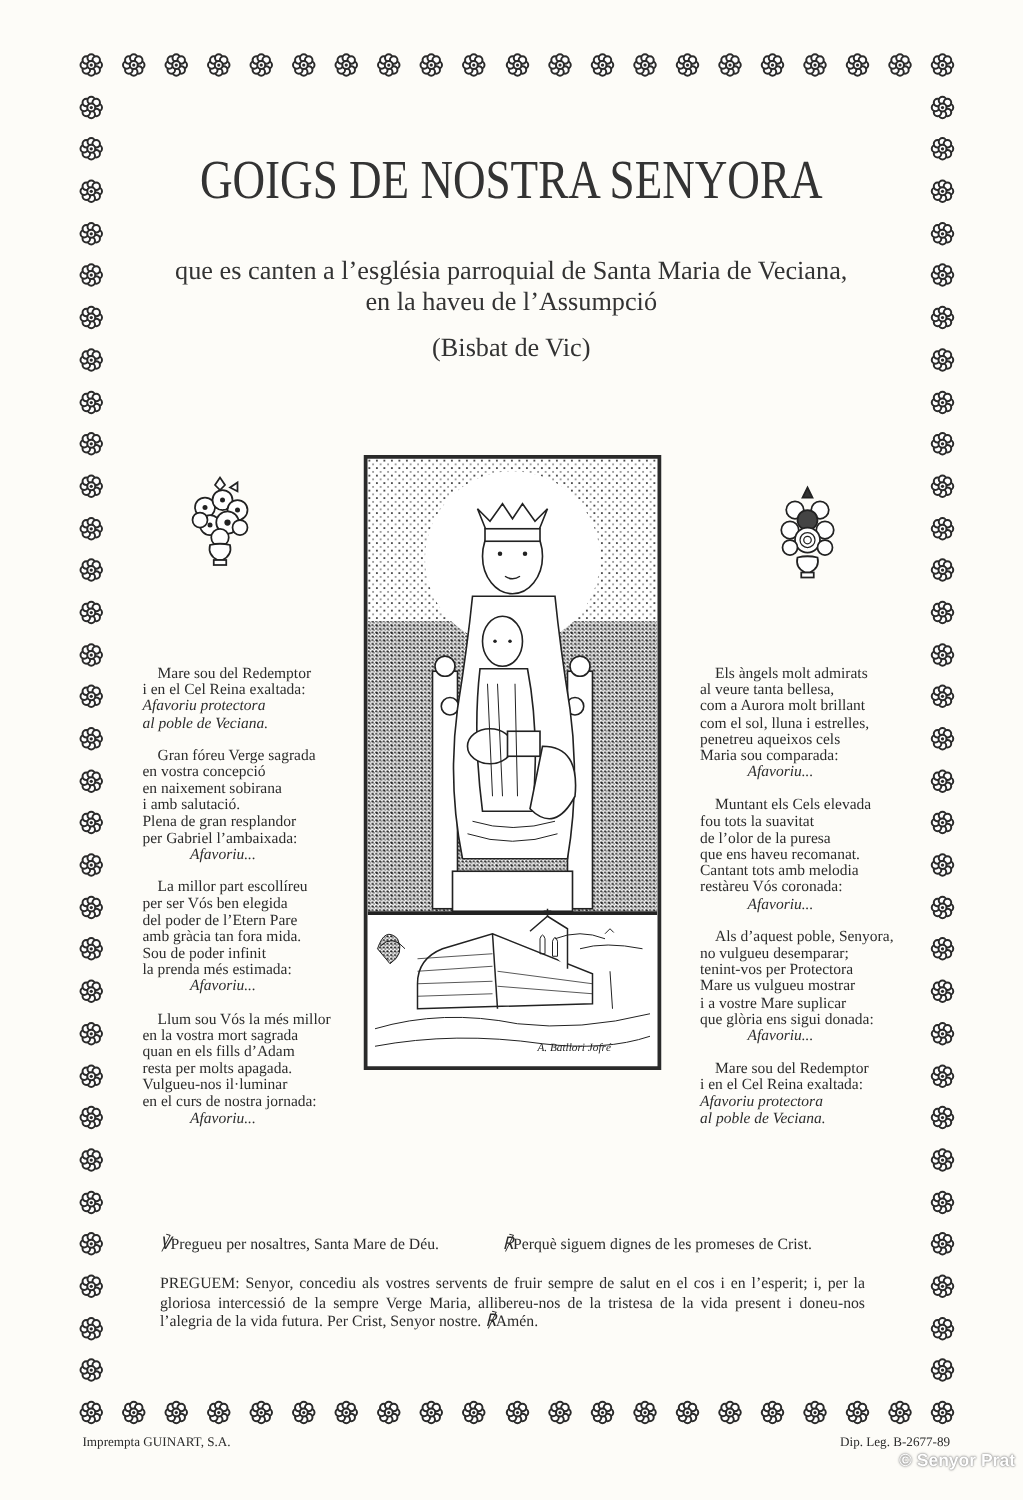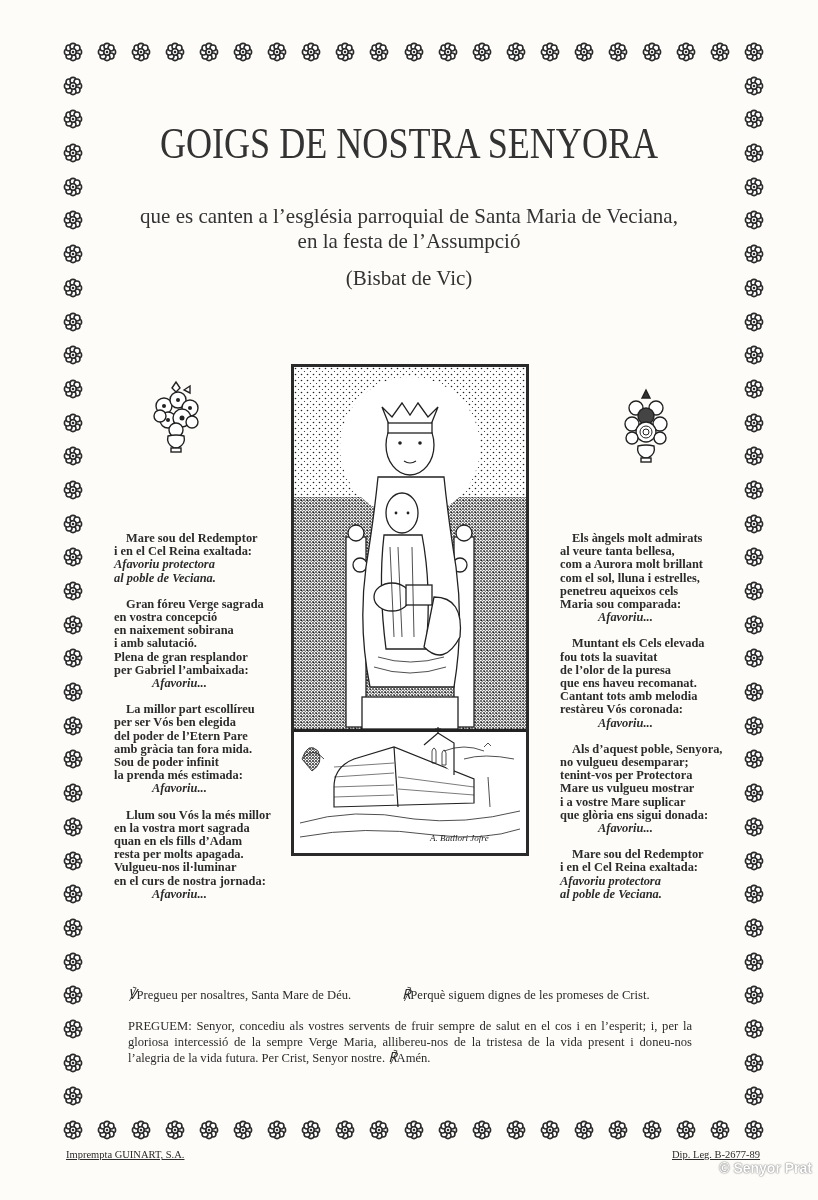--- a/index.html
+++ b/index.html
@@ -19,31 +19,31 @@
     position:absolute; left:0; width:818px; text-align:center;
     font-size:21px; color:#333; margin:0;
   }
   .vase { position:absolute; width:56px; height:80px; }
   .picture {
     position:absolute; left:291px; top:364px; width:238px; height:492px;
     border:3px solid #2a2a2a; box-sizing:border-box; background:#fff; overflow:hidden;
   }
   .picture svg { display:block; }
   .col { position:absolute; font-size:12.4px; line-height:13.2px; color:#2b2b2b; }
-  .stanza { margin:0 0 13px 0;font-weight:bold; }
+  .stanza { margin:0 0 13px 0; }
   .stanza p { margin:0; white-space:pre; }
   .stanza p.first { text-indent:12px; }
   .stanza p.it { font-style:italic; }
   .stanza p.refrain { font-style:italic; padding-left:38px; }
   .versicle { position:absolute; top:984px; font-size:12.6px; }
   .prayer {
     position:absolute; left:128px; top:1019px; width:564px; font-size:12.6px;
     line-height:15.5px; text-align:justify;
   }
-  .footer { position:absolute; top:1149px; font-size:10.5px; font-family:"Liberation Serif", serif;text-decoration:underline; }
+  .footer { position:absolute; top:1149px; font-size:10.5px; font-family:"Liberation Serif", serif; }
   .watermark {
     position:absolute; top:1160px; right:6px; font-family:"Liberation Sans", sans-serif;
     font-size:14px; color:#fff; text-shadow:0 0 2px #888, 0 0 1px #666; font-weight:bold;
   }
   .resp { font-family:"Liberation Serif", serif; font-style:italic; font-size:14px; }
 </style>
 </head>
 <body>
 
 <div id="border">
@@ -1500,21 +1500,21 @@
           <circle cx="10.00" cy="4.40" r="3"></circle>
           <circle cx="13.96" cy="6.04" r="3"></circle>
           <circle cx="10" cy="10" r="3.2"></circle>
         </g>
         <circle cx="10" cy="10" r="1.3" fill="#2b2b2b"></circle>
       </svg></div>
   </div>
 
 <h1 class="title">GOIGS DE NOSTRA SENYORA</h1>
 <p class="subtitle" style="top:204px">que es canten a l’església parroquial de Santa Maria de Veciana,</p>
-<p class="subtitle" style="top:229px">en la festa de l’Assumpció</p>
+<p class="subtitle" style="top:229px">en la haveu de l’Assumpció</p>
 <p class="subtitle" style="top:266px">(Bisbat de Vic)</p>
 
 <svg class="vase" style="left:148px;top:378px" viewBox="0 0 56 80">
   <g fill="#fff" stroke="#222" stroke-width="1.4">
     <circle cx="16" cy="28" r="8"></circle>
       <circle cx="30" cy="22" r="8"></circle>
       <circle cx="42" cy="30" r="8"></circle>
     <circle cx="20" cy="42" r="8"></circle>
       <circle cx="34" cy="40" r="9"></circle>
       <circle cx="12" cy="38" r="6"></circle>

